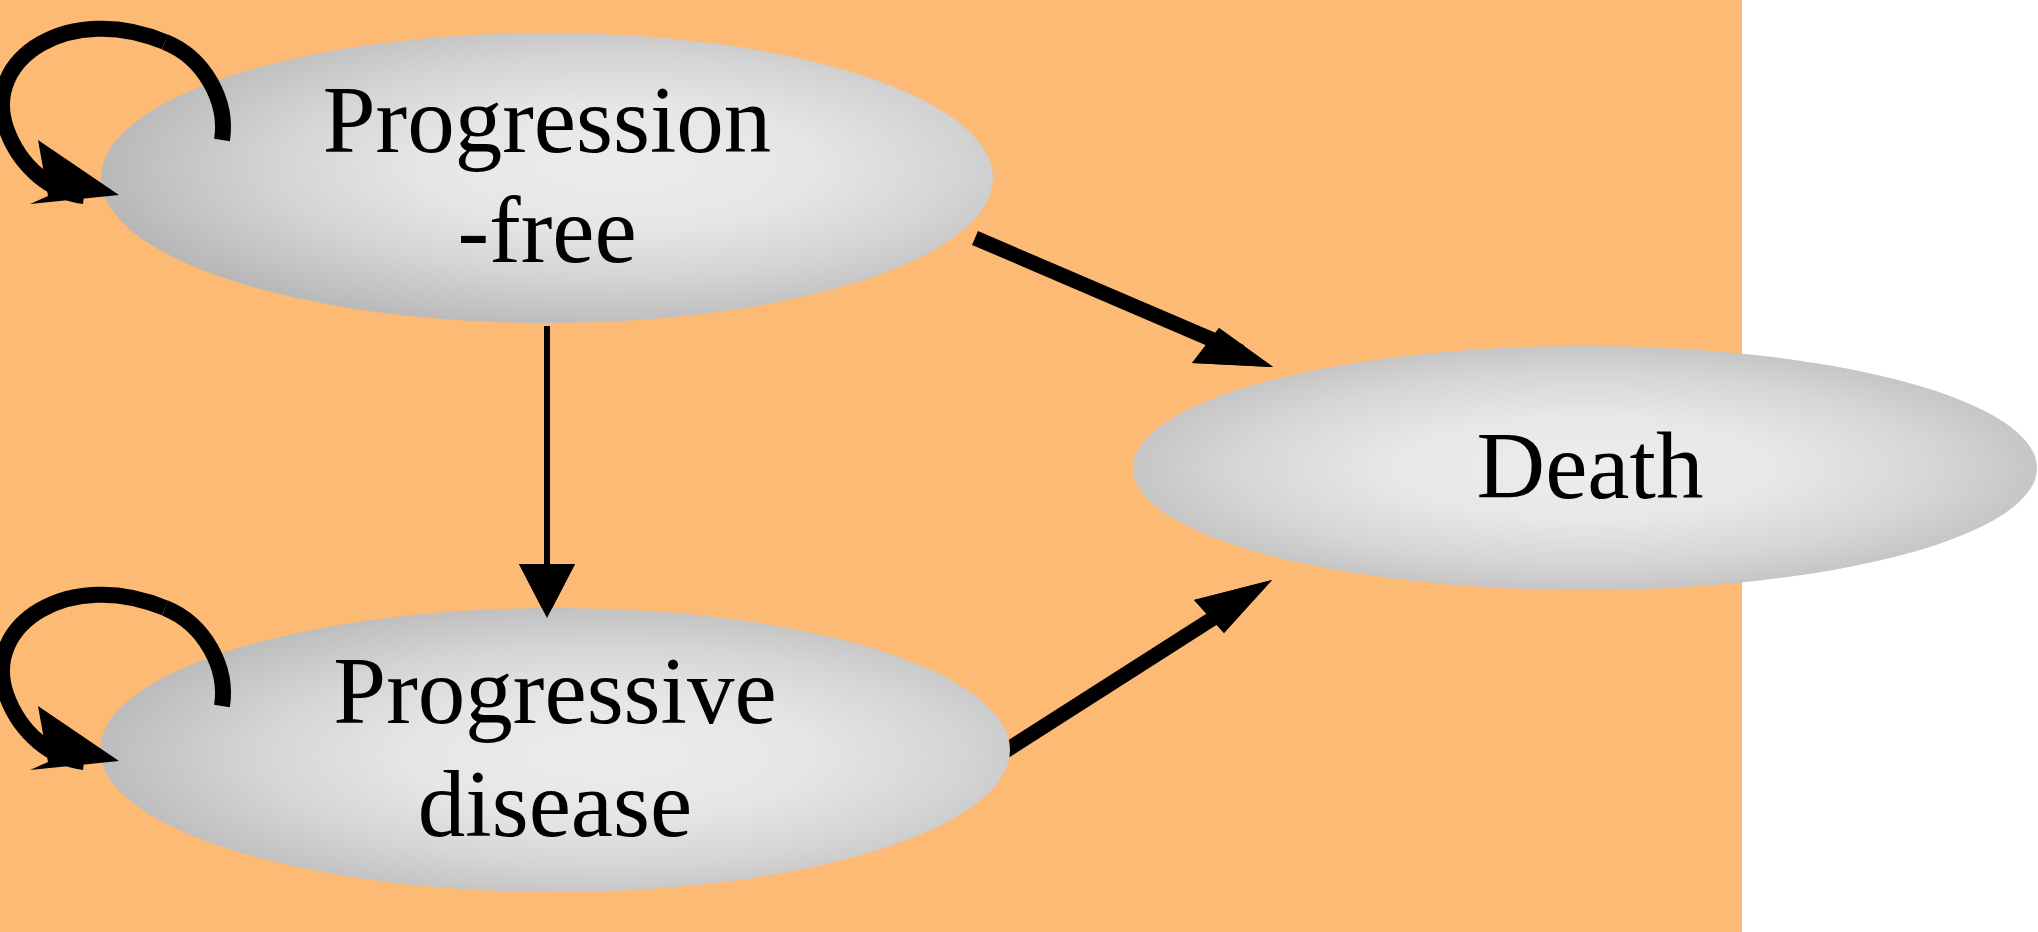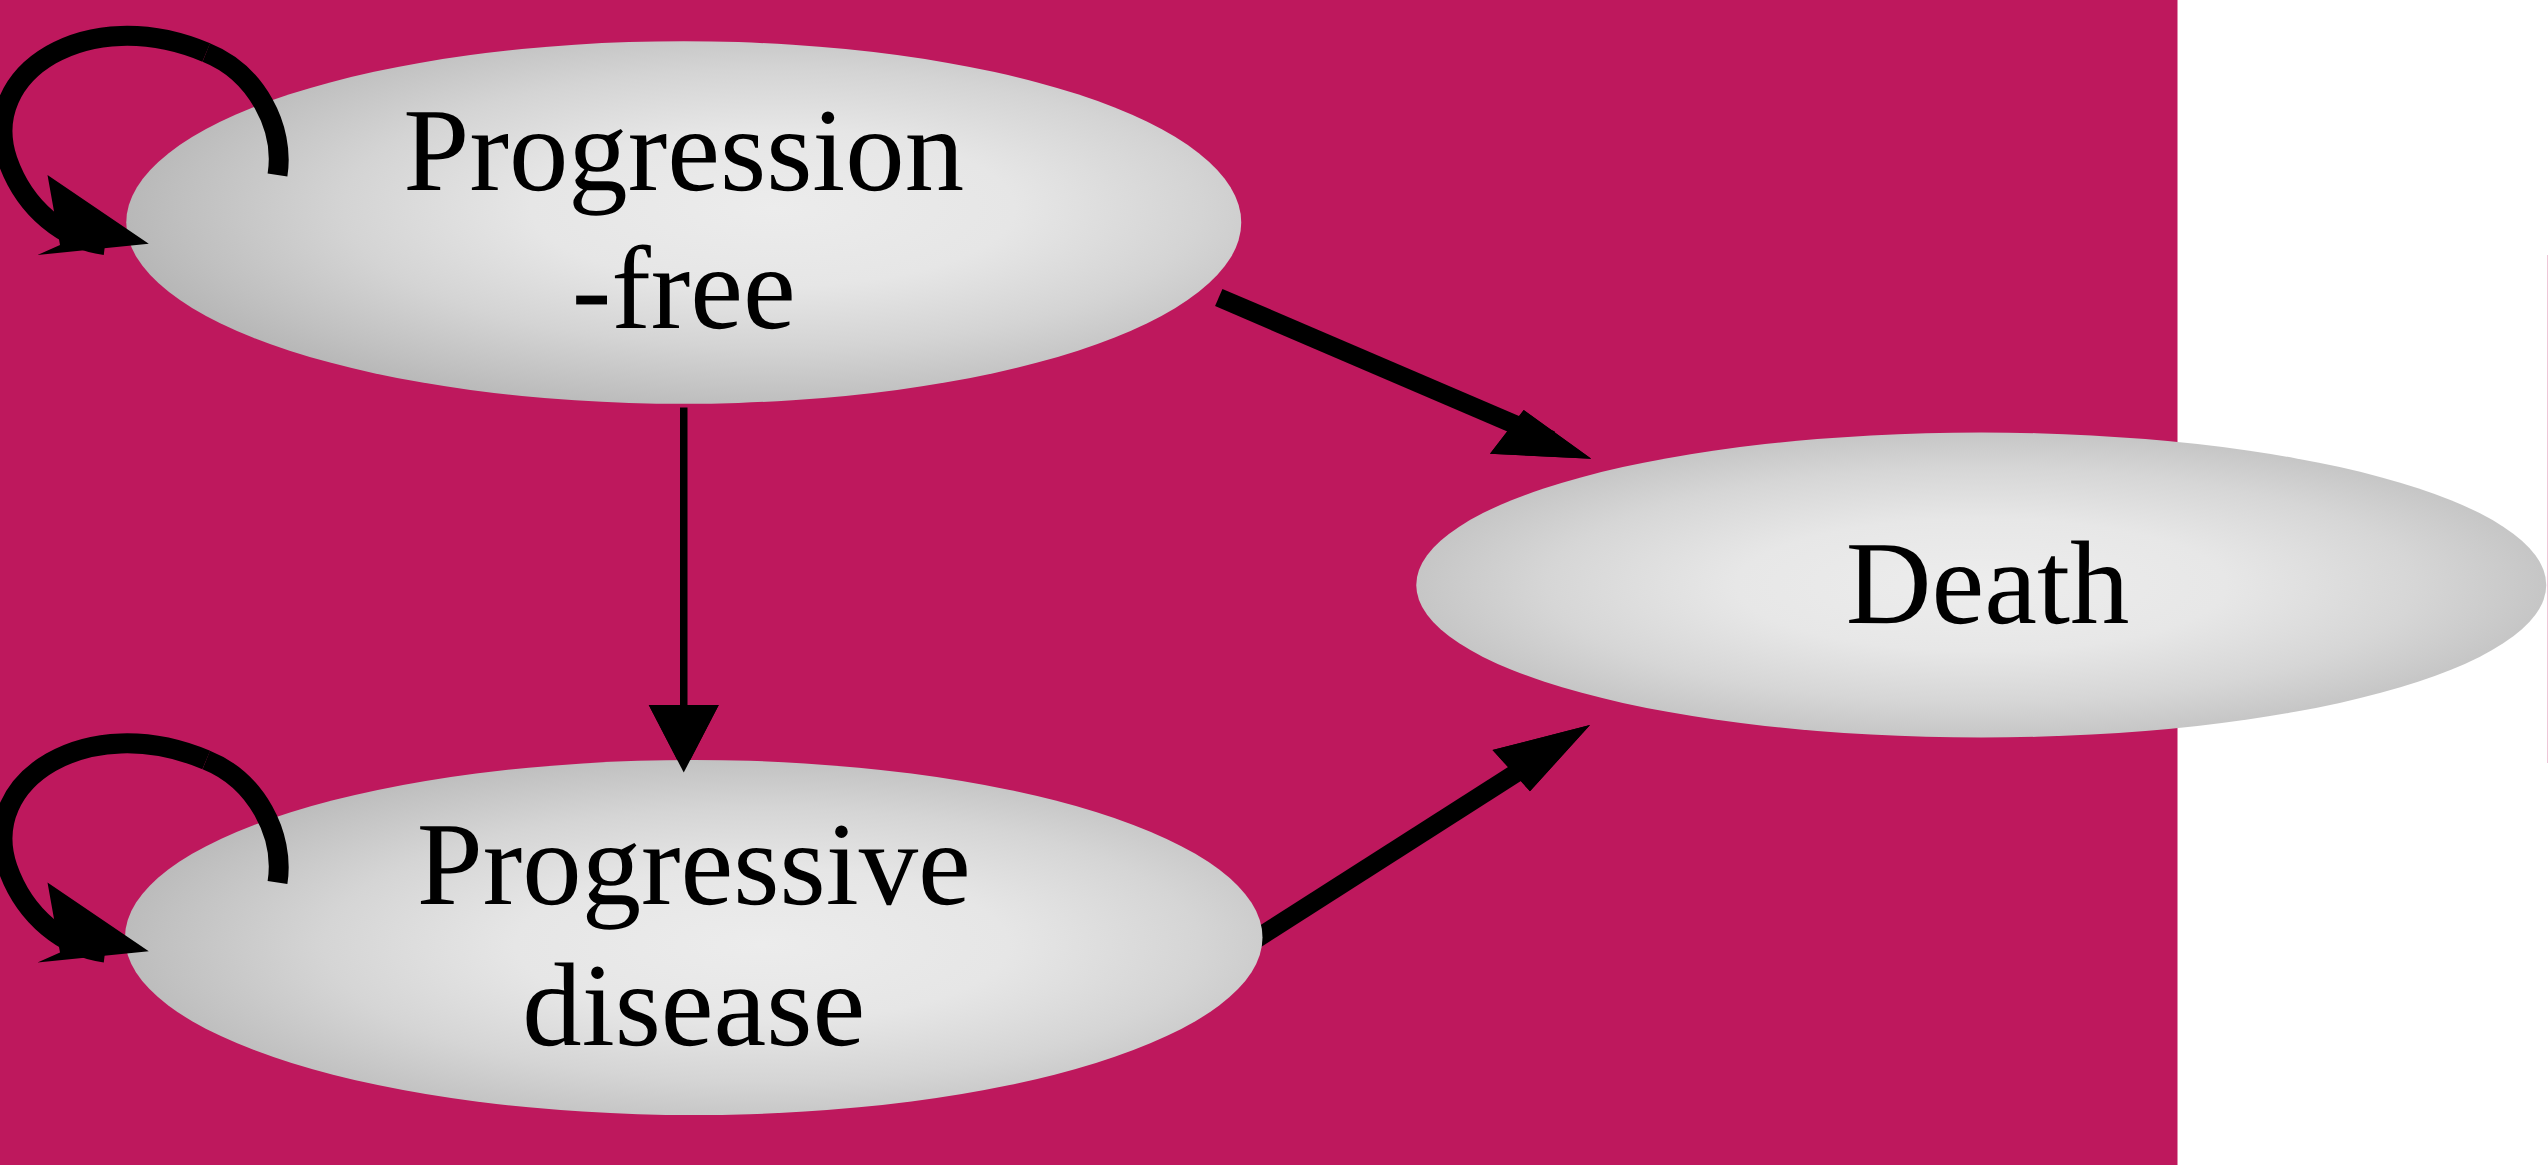--- a/index.html
+++ b/index.html
@@ -10,21 +10,21 @@
   body {
     width: 2038px;
     height: 932px;
     overflow: hidden;
     font-family: "Liberation Serif", "DejaVu Serif", serif;
   }
   #diagram-root {
     position: relative;
     width: 1742px;
     height: 932px;
-    background: #be185d;
+    background: #fdba74;
   }
   svg#state-diagram {
     display: block;
     width: 2038px;
     height: 932px;
   }
   .node-label {
     font-family: "Liberation Serif", "DejaVu Serif", serif;
     font-size: 95px;
     fill: #000000;

